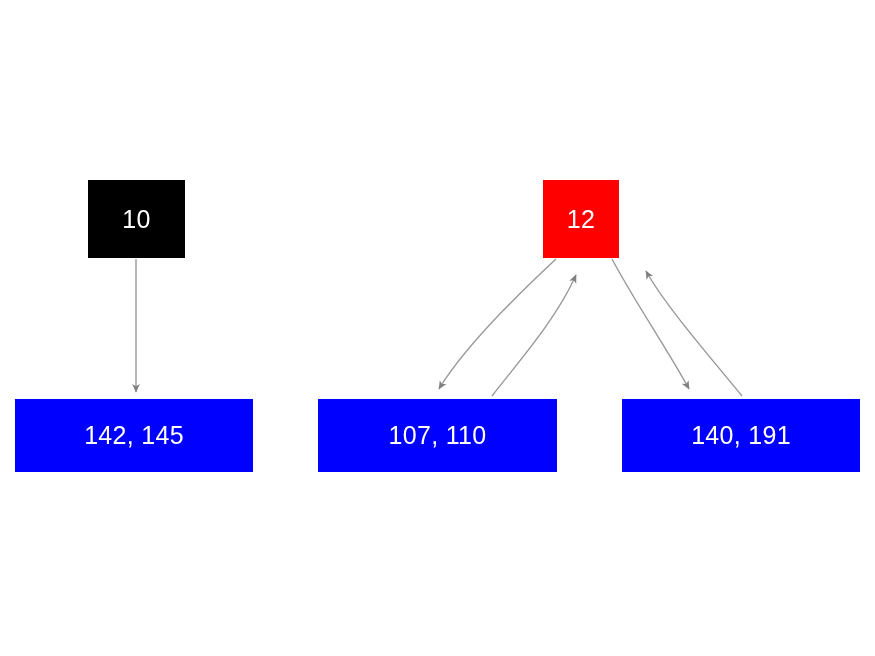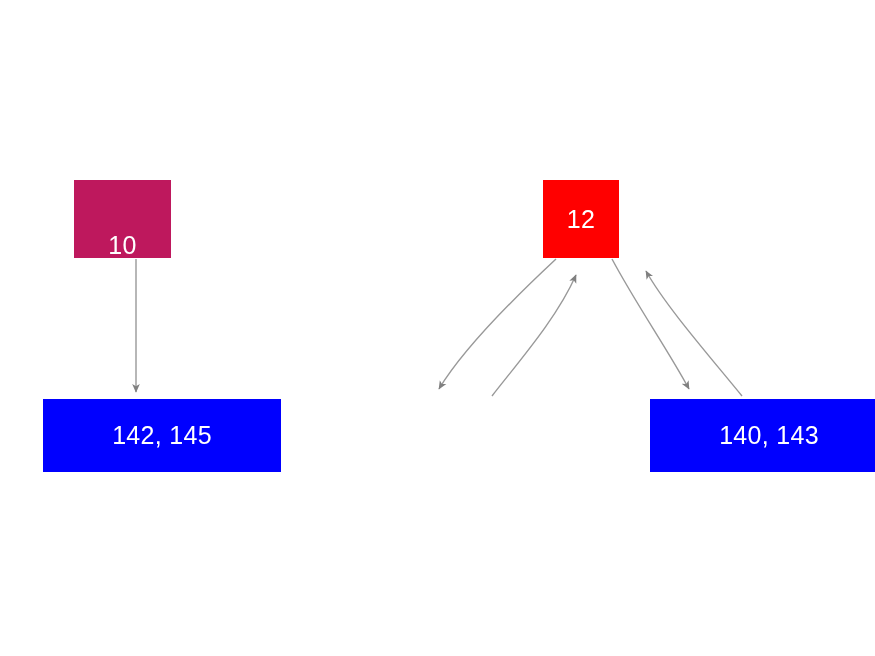--- a/index.html
+++ b/index.html
@@ -37,21 +37,20 @@
     line-height: 1;
     user-select: none;
   }
   .node-red {
     background: #ff0000;
     font-size: 25px;
   }
   .node-blue {
     background: #0000ff;
     font-size: 25px;
-    margin-left: 28px;
   }
   .node-label {
     display: block;
     white-space: nowrap;
   }
 </style>
 </head>
 <body>
 
 <div id="canvas" style="width: 875px; height: 656px; background: rgb(255, 255, 255);">
@@ -64,30 +63,33 @@
     </defs>
     <g id="edge-group" fill="none" stroke="#999999" stroke-width="1.4">
         <path d="M 136 259 L 136 392" marker-end="url(#arrowhead)"></path>
         <path d="M 556 259 C 512 300 463 349 439 389" marker-end="url(#arrowhead)"></path>
         <path d="M 492 396 C 520 360 557 318 576 275" marker-end="url(#arrowhead)"></path>
         <path d="M 612 259 C 636 304 668 350 689 389" marker-end="url(#arrowhead)"></path>
         <path d="M 742 396 C 706 352 665 305 646 271" marker-end="url(#arrowhead)"></path>
       </g>
   </svg>
 
-  <div class="node node-red" style="left: 74px; top: 180px; width: 97px; height: 78px; background: #be185d; color: rgb(255, 255, 255); align-items: flex-end;">
+  <div class="node node-red" style="left: 88px; top: 180px; width: 97px; height: 78px; background: #000000; color: rgb(255, 255, 255);">
     <span class="node-label">10</span>
   </div>
 
   <div class="node node-red" style="left: 543px; top: 180px; width: 76px; height: 78px; background: rgb(255, 0, 0); color: rgb(255, 255, 255);">
     <span class="node-label">12</span>
   </div>
 
   <div class="node node-blue" style="left: 15px; top: 399px; width: 238px; height: 73px; background: rgb(0, 0, 255); color: rgb(255, 255, 255);">
     <span class="node-label">142, 145</span>
   </div>
 
+  <div class="node node-blue" style="left: 318px; top: 399px; width: 239px; height: 73px; background: rgb(0, 0, 255); color: rgb(255, 255, 255);">
+    <span class="node-label">107, 110</span>
+  </div>
 
   <div class="node node-blue" style="left: 622px; top: 399px; width: 238px; height: 73px; background: rgb(0, 0, 255); color: rgb(255, 255, 255);">
-    <span class="node-label">140, 143</span>
+    <span class="node-label">140, 191</span>
   </div>
 
 </div>
 
 </body></html>

